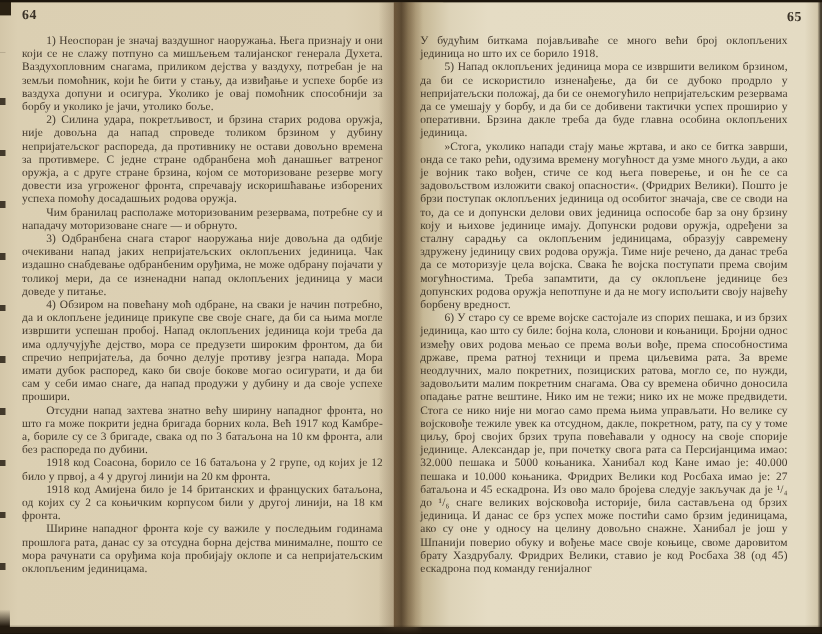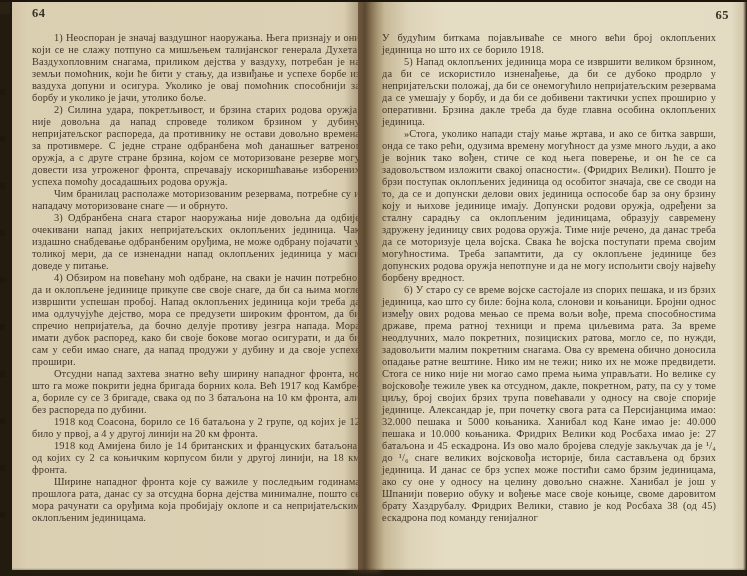--- a/index.html
+++ b/index.html
@@ -10,21 +10,21 @@
     background:#241b10;
     font-family:"Liberation Serif","DejaVu Serif",serif;
   }
   .page {
     position:absolute;
     top:2px; height:568px;
     overflow:hidden;
     color:rgba(56,47,36,0.94);
   }
   .page-left {
-    left:12px; width:403px;
+    left:0; width:403px;
     background:linear-gradient(90deg,#d3c6a8 0%,#dbcfb2 4%,#ddd1b5 78%,#cfc1a1 94%,#a38d6a 99%,#7c6647 100%);
   }
   .page-right {
     left:358px; width:389px;
     background:linear-gradient(90deg,#6b5539 0%,#9a8663 3%,#c7b997 7%,#ddd3b8 13%,#e5dcc4 22%,#e4dbc3 96%,#cdc0a3 100%);
   }
   .pagenum {
     font-weight:bold;
     font-size:12.5px;
     letter-spacing:0.5px;

